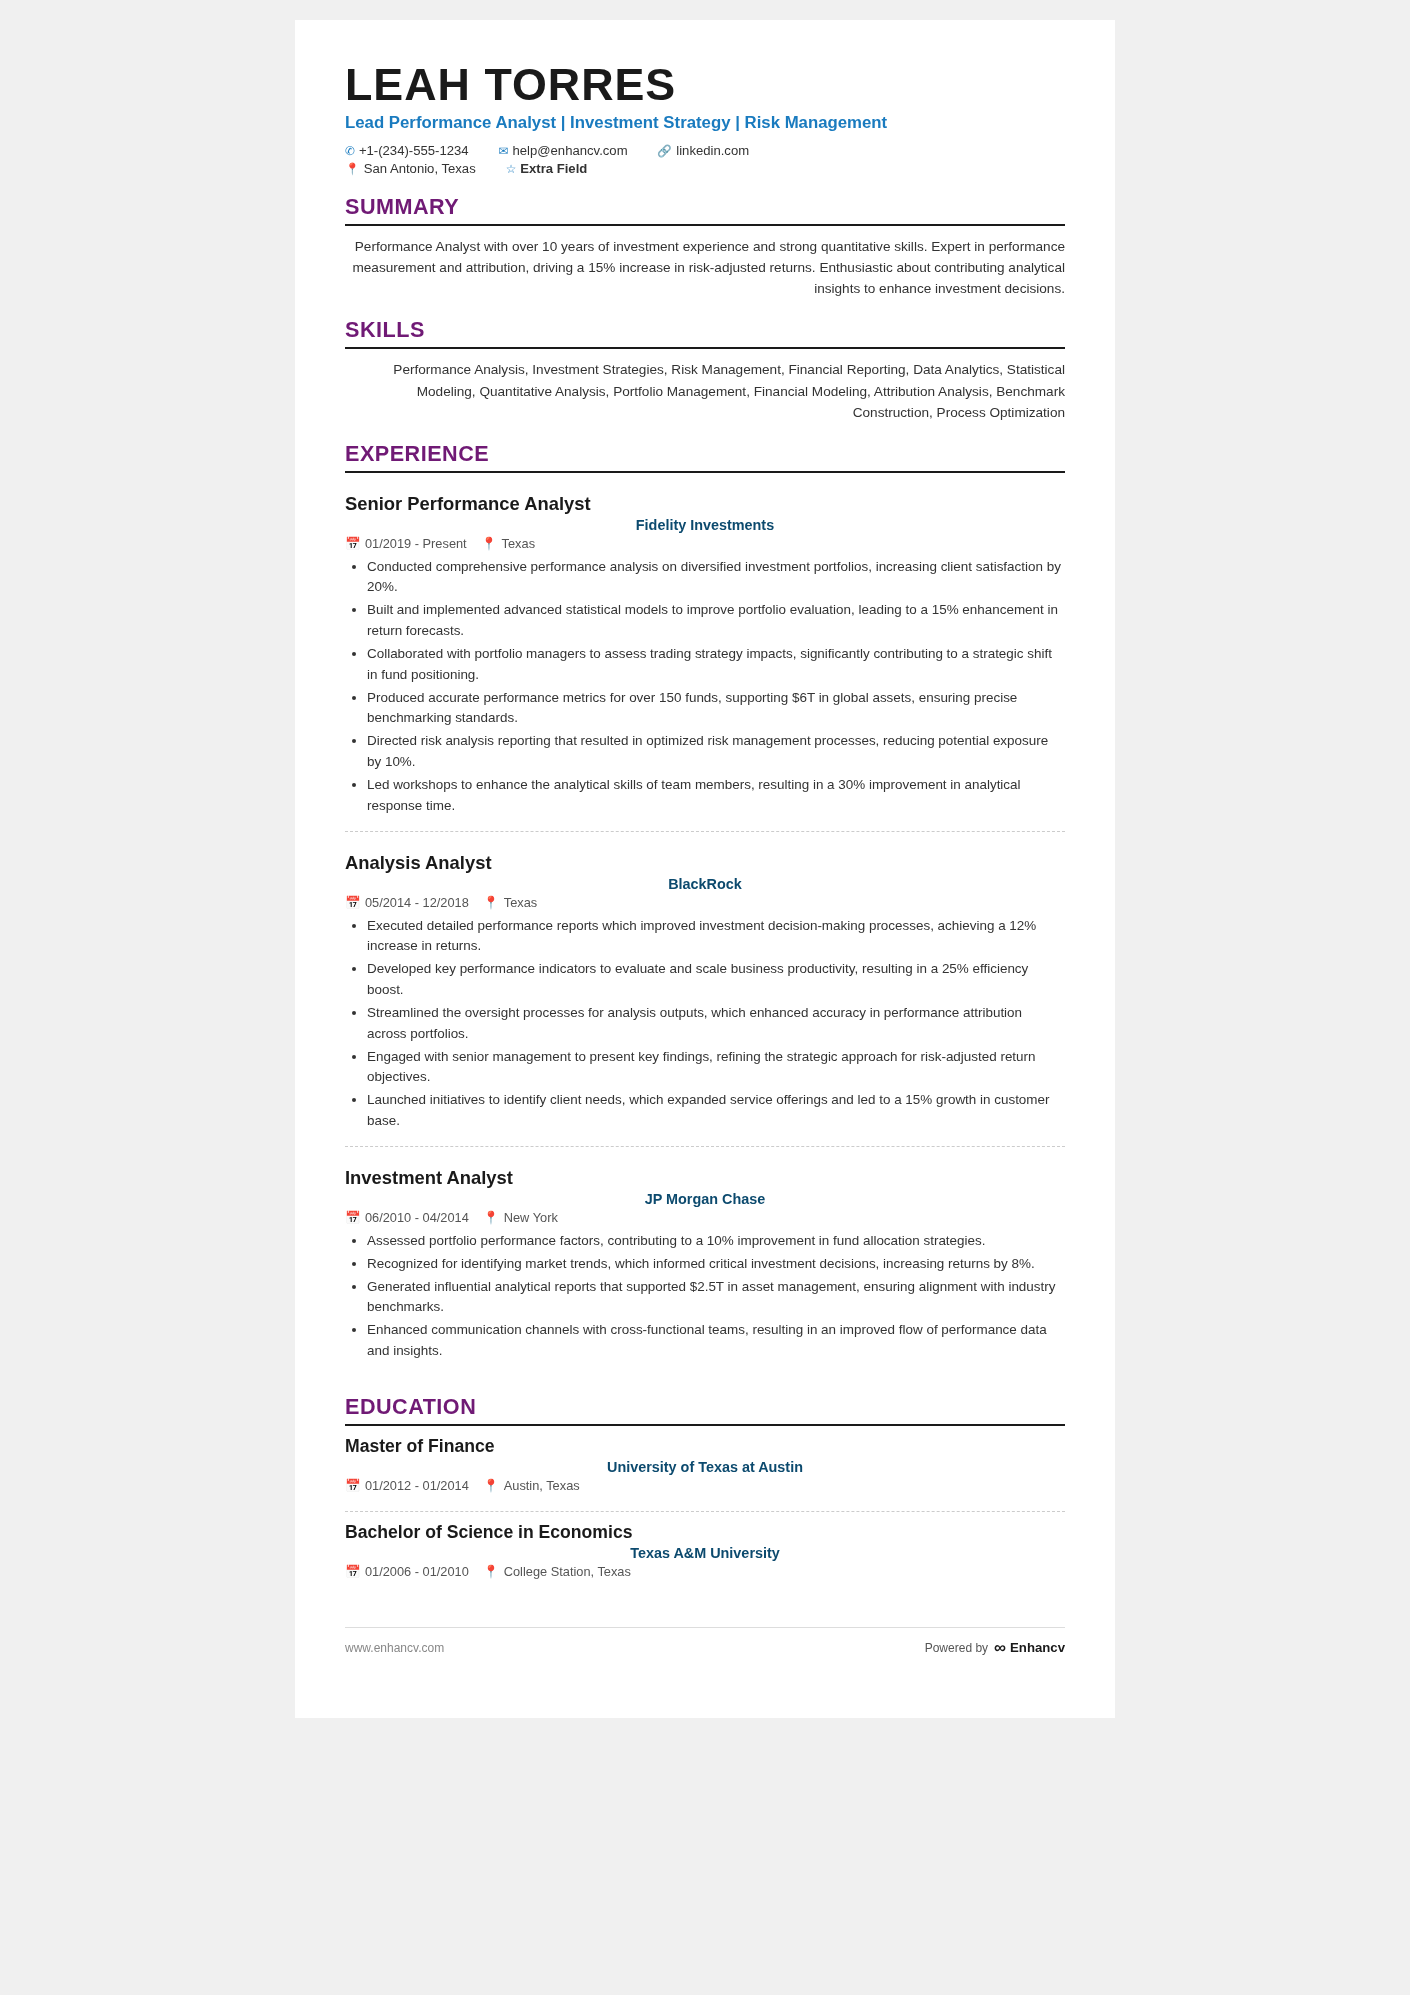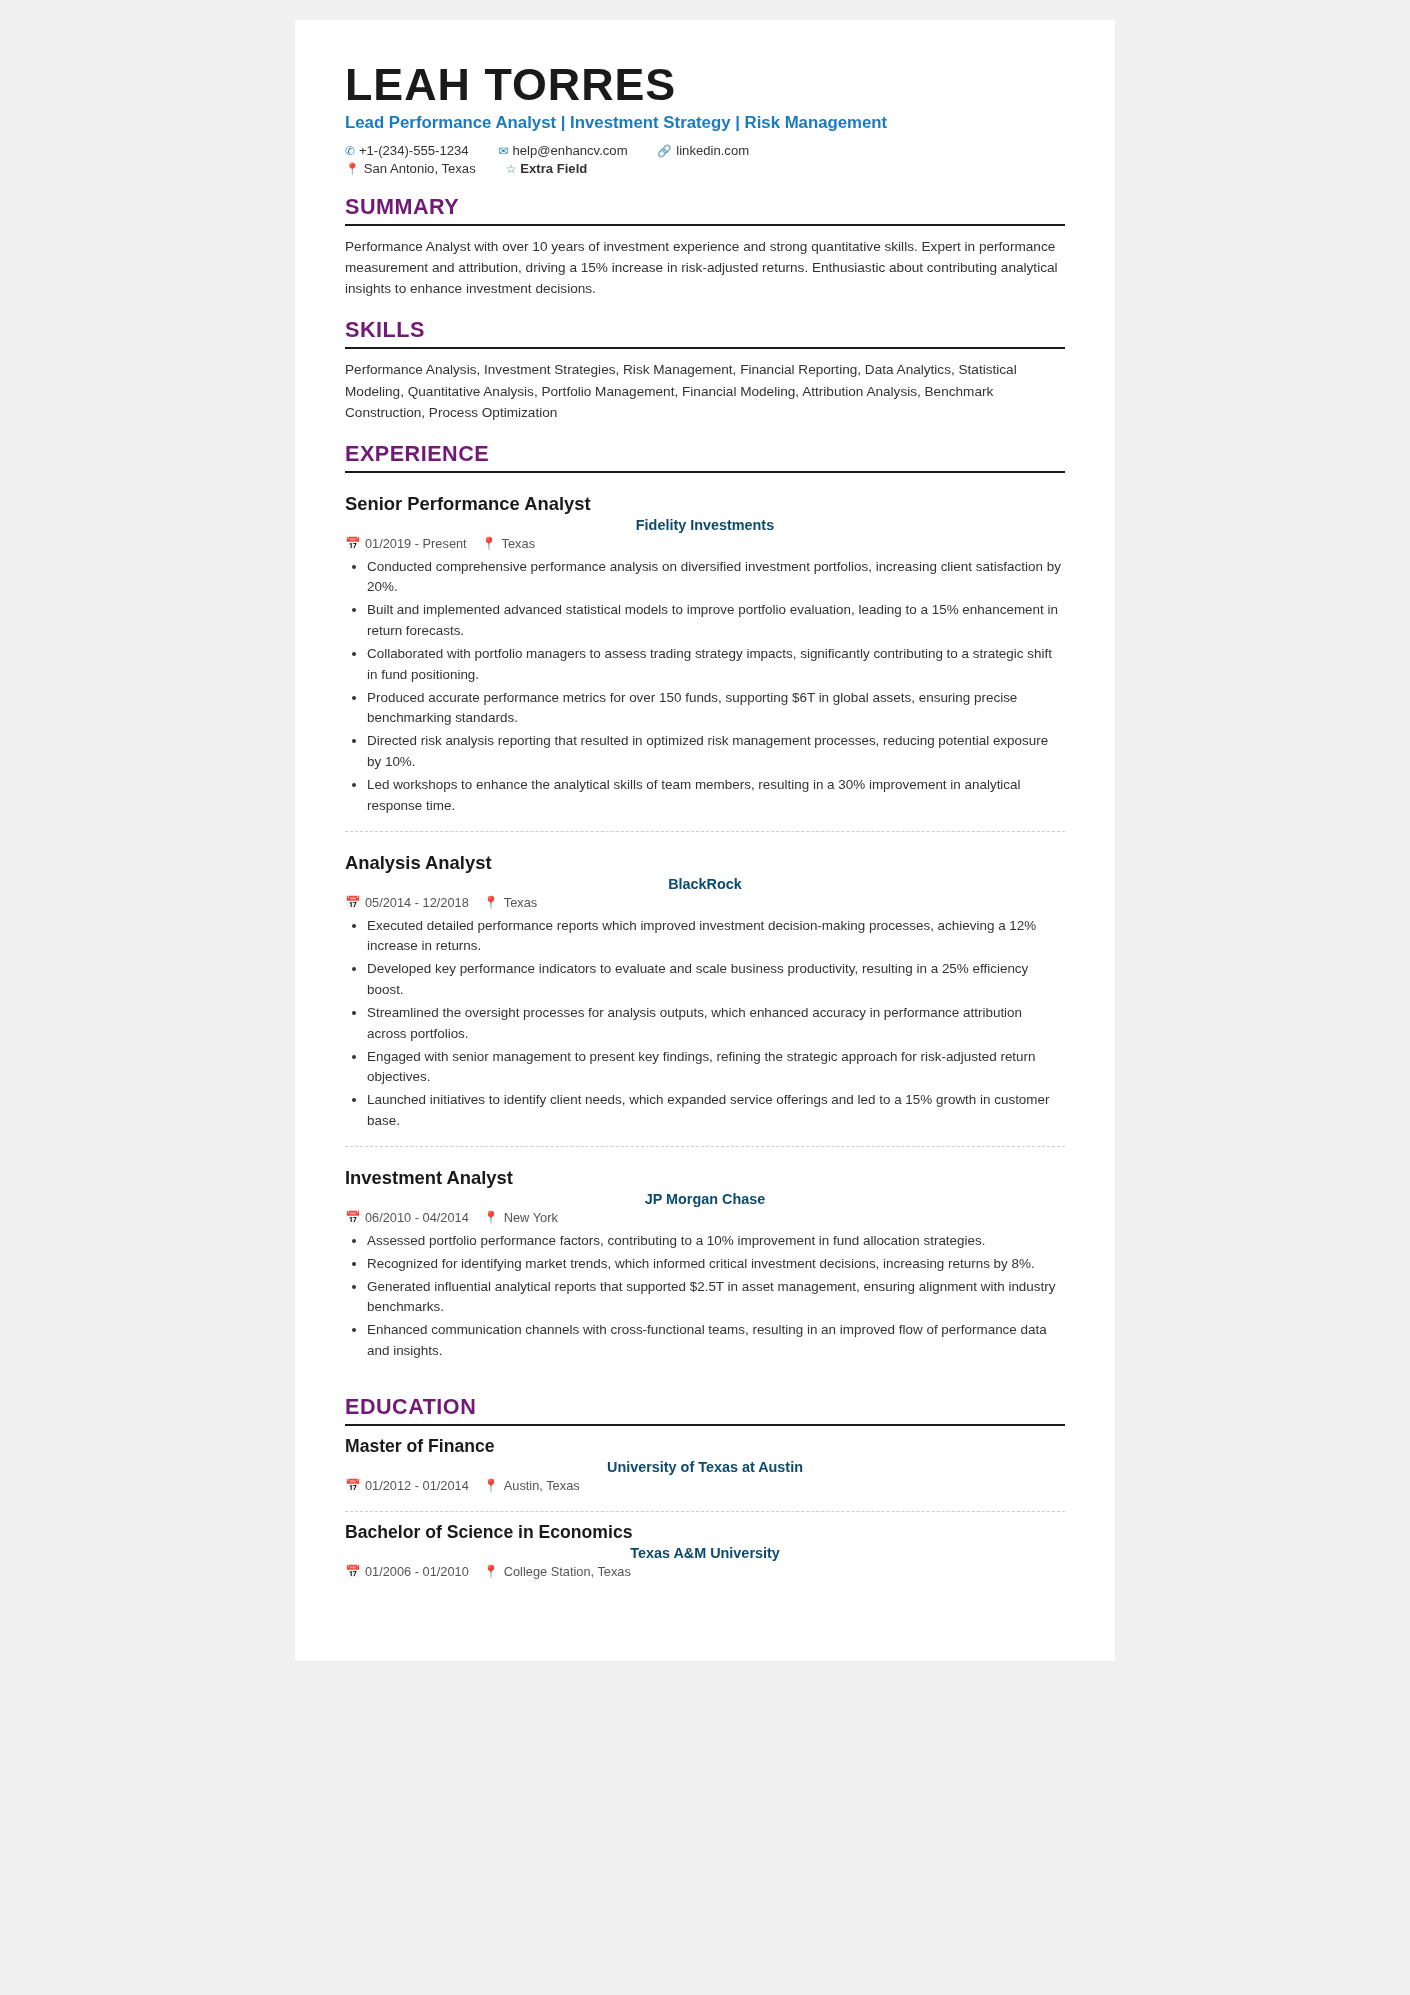--- a/index.html
+++ b/index.html
@@ -58,20 +58,21 @@
       text-transform: uppercase;
       border-bottom: 2.5px solid #1a1a1a;
       padding-bottom: 4px;
       margin-bottom: 10px;
       letter-spacing: 0.5px;
     }
     .section-text {
       font-size: 0.85em;
       color: #333;
       line-height: 1.55;
+      text-align: right;
     }
     .job-title {
       font-size: 1.15em;
       font-weight: 700;
       color: #1a1a1a;
       margin-top: 20px;
       margin-bottom: 2px;
     }
     .company-name {
       font-size: 0.9em;
@@ -265,13 +266,21 @@
           <div class="edu-degree">Bachelor of Science in Economics</div>
           <div class="company-name">Texas A&amp;M University</div>
           <div class="job-meta">
             <span class="job-meta-item"><span style="color:#1a7bbf">📅</span> 01/2006 - 01/2010</span>
             <span class="job-meta-item"><span style="color:#1a7bbf">📍</span> College Station, Texas</span>
           </div>
         </div>
       </div>
   </div>
 
+  <div class="footer">
+    <span>www.enhancv.com</span>
+    <div class="footer-logo">
+      <span>Powered by</span>
+      <span class="logo-icon">∞</span>
+      <span class="footer-logo-text">Enhancv</span>
+    </div>
+  </div>
 </div>
 
 </body></html>

